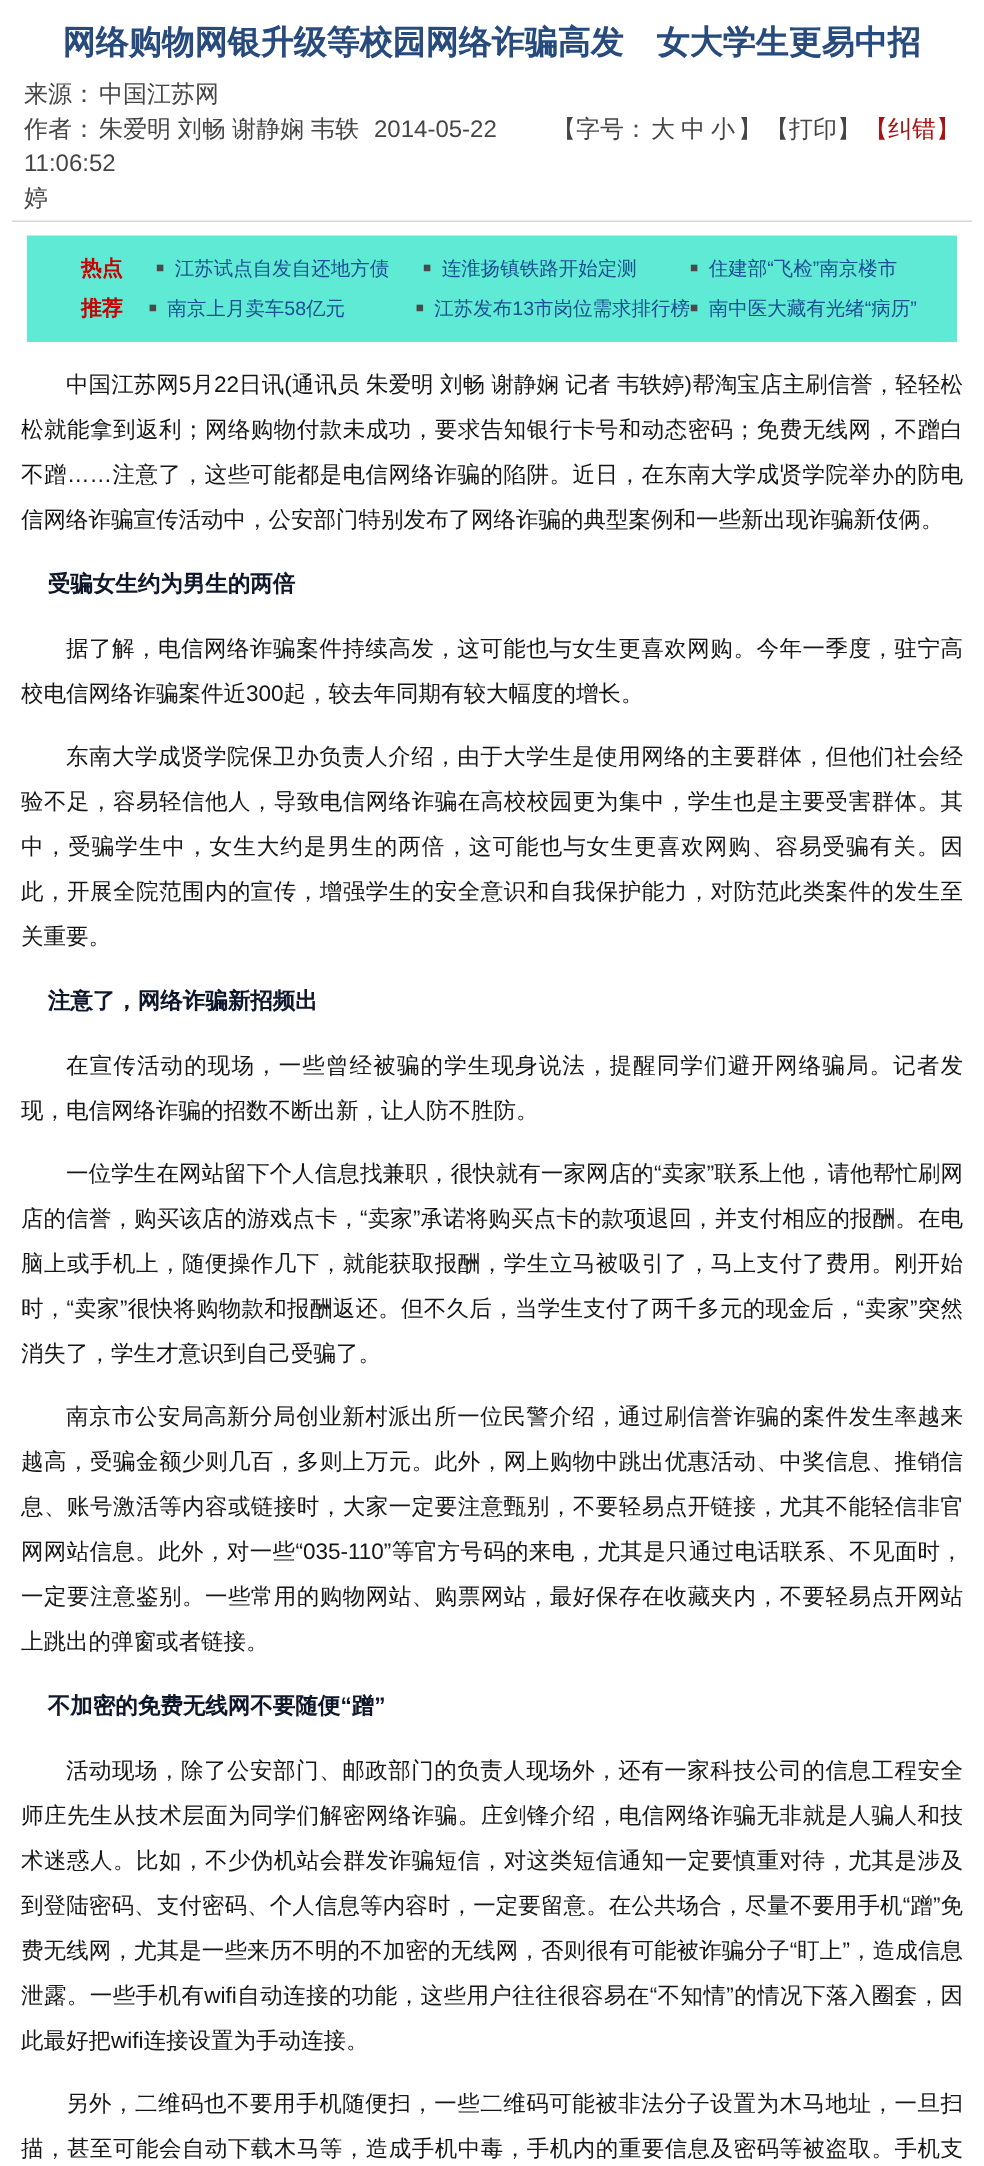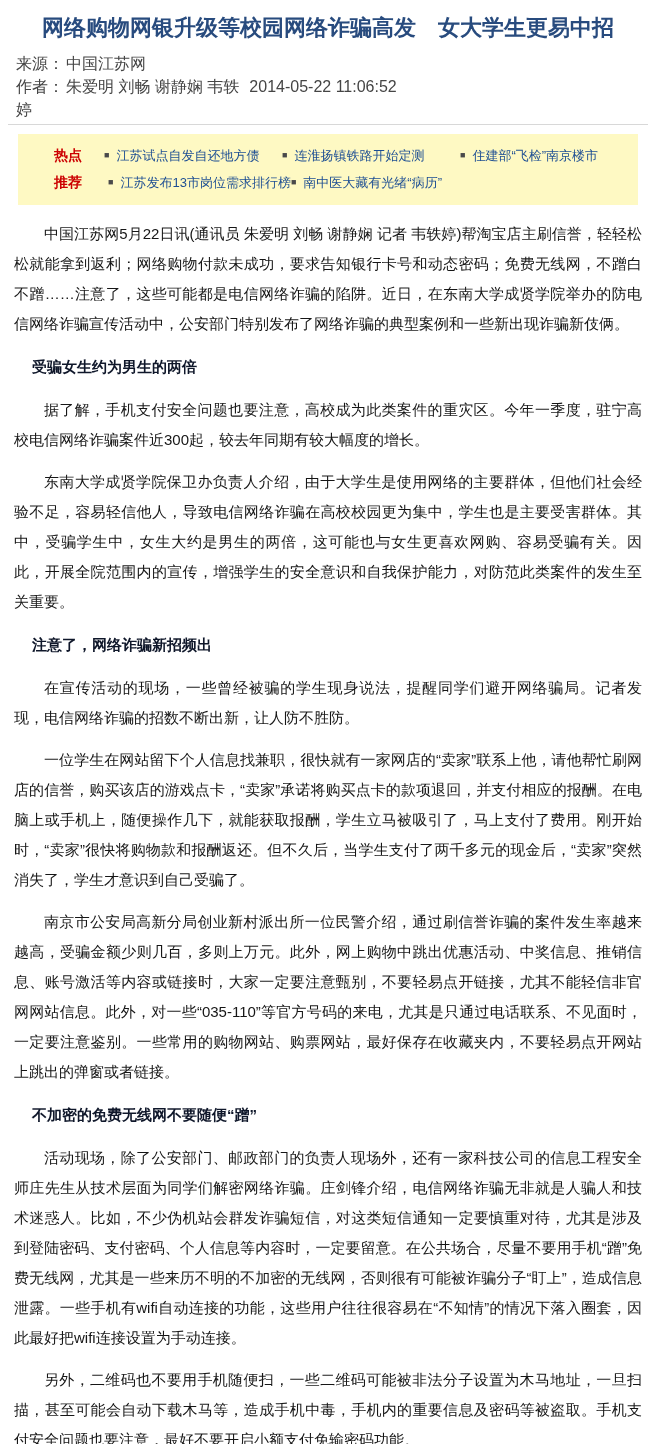--- a/index.html
+++ b/index.html
@@ -16,21 +16,21 @@
   .meta-row{line-height:23px;display:flex;align-items:baseline;}
   .meta-left span{margin-right:2px;}
   .timestamp{margin-left:8px;}
   .tools{margin-left:auto;white-space:nowrap;color:#454545;}
   .tools .sz{margin:0 2px;cursor:pointer;}
   .tools .tool-btn{cursor:pointer;margin-left:2px;}
   .correct{color:#AA1111;}
   .author-overflow{line-height:23px;}
   hr.divider{border:none;border-top:1px solid #D8D8D8;margin:3px 8px 9px;}
   .hotbox{
-    background:#fef9c3;margin:2px 18px 12px;padding:8px 0 9px;
+    background:#5eead4;margin:2px 18px 12px;padding:8px 0 9px;
     font-size:13px;
   }
   .hotrow{display:flex;line-height:27px;align-items:baseline;}
   .hotlabel{color:#CC0000;font-weight:bold;margin-left:36px;width:54px;font-size:14px;}
   .hotitem{flex:0 0 178px;white-space:nowrap;}
   .bullet{color:#4a4a4a;font-size:9px;margin-right:7px;vertical-align:2px;}
   .hotlink{color:#1D4E93;text-decoration:none;cursor:pointer;}
   .article{margin:14px 2px 0;font-size:15px;}
   .para{line-height:30px;text-indent:2em;text-align:justify;margin:12px 12px;color:#161616;}
   .subhead{font-size:15px;line-height:30px;text-indent:2em;margin:13px 0;font-weight:bold;color:#0f172a;}
@@ -46,44 +46,48 @@
   <div class="meta">
     <div class="meta-row">
       <span class="meta-left">
         <span>来源：</span><span>中国江苏网</span>
       </span>
     </div>
     <div class="meta-row">
       <span class="meta-left">
         <span>作者：</span><span>朱爱明 刘畅 谢静娴 韦轶</span><span class="timestamp">2014-05-22 11:06:52</span>
       </span>
+      <span class="tools">
+        <span>【字号：</span><span class="sz">大</span><span class="sz">中</span><span class="sz">小</span><span>】</span><span class="tool-btn">【打印】</span><span class="tool-btn correct">【纠错】</span>
+      </span>
     </div>
     <div class="author-overflow">婷</div>
   </div>
 
   <hr class="divider">
 
   <div class="hotbox">
       <div class="hotrow">
         <span class="hotlabel">热点</span>
         <span class="hotitem"><span class="bullet">■</span><a class="hotlink">江苏试点自发自还地方债</a></span>
         <span class="hotitem"><span class="bullet">■</span><a class="hotlink">连淮扬镇铁路开始定测</a></span>
         <span class="hotitem"><span class="bullet">■</span><a class="hotlink">住建部“飞检”南京楼市</a></span>
       </div>
       <div class="hotrow">
         <span class="hotlabel">推荐</span>
+        <span class="hotitem"><span class="bullet">■</span><a class="hotlink">南京上月卖车58亿元</a></span>
         <span class="hotitem"><span class="bullet">■</span><a class="hotlink">江苏发布13市岗位需求排行榜</a></span>
         <span class="hotitem"><span class="bullet">■</span><a class="hotlink">南中医大藏有光绪“病历”</a></span>
       </div>
     </div>
 
   <div class="article">
       <p class="para">中国江苏网5月22日讯(通讯员 朱爱明 刘畅 谢静娴 记者 韦轶婷)帮淘宝店主刷信誉，轻轻松松就能拿到返利；网络购物付款未成功，要求告知银行卡号和动态密码；免费无线网，不蹭白不蹭……注意了，这些可能都是电信网络诈骗的陷阱。近日，在东南大学成贤学院举办的防电信网络诈骗宣传活动中，公安部门特别发布了网络诈骗的典型案例和一些新出现诈骗新伎俩。</p>
       <h3 class="subhead">受骗女生约为男生的两倍</h3>
-      <p class="para">据了解，手机支付安全问题也要注意，高校成为此类案件的重灾区。今年一季度，驻宁高校电信网络诈骗案件近300起，较去年同期有较大幅度的增长。</p>
+      <p class="para">据了解，电信网络诈骗案件持续高发，这可能也与女生更喜欢网购。今年一季度，驻宁高校电信网络诈骗案件近300起，较去年同期有较大幅度的增长。</p>
       <p class="para">东南大学成贤学院保卫办负责人介绍，由于大学生是使用网络的主要群体，但他们社会经验不足，容易轻信他人，导致电信网络诈骗在高校校园更为集中，学生也是主要受害群体。其中，受骗学生中，女生大约是男生的两倍，这可能也与女生更喜欢网购、容易受骗有关。因此，开展全院范围内的宣传，增强学生的安全意识和自我保护能力，对防范此类案件的发生至关重要。</p>
       <h3 class="subhead">注意了，网络诈骗新招频出</h3>
       <p class="para">在宣传活动的现场，一些曾经被骗的学生现身说法，提醒同学们避开网络骗局。记者发现，电信网络诈骗的招数不断出新，让人防不胜防。</p>
       <p class="para">一位学生在网站留下个人信息找兼职，很快就有一家网店的“卖家”联系上他，请他帮忙刷网店的信誉，购买该店的游戏点卡，“卖家”承诺将购买点卡的款项退回，并支付相应的报酬。在电脑上或手机上，随便操作几下，就能获取报酬，学生立马被吸引了，马上支付了费用。刚开始时，“卖家”很快将购物款和报酬返还。但不久后，当学生支付了两千多元的现金后，“卖家”突然消失了，学生才意识到自己受骗了。</p>
       <p class="para">南京市公安局高新分局创业新村派出所一位民警介绍，通过刷信誉诈骗的案件发生率越来越高，受骗金额少则几百，多则上万元。此外，网上购物中跳出优惠活动、中奖信息、推销信息、账号激活等内容或链接时，大家一定要注意甄别，不要轻易点开链接，尤其不能轻信非官网网站信息。此外，对一些“035-110”等官方号码的来电，尤其是只通过电话联系、不见面时，一定要注意鉴别。一些常用的购物网站、购票网站，最好保存在收藏夹内，不要轻易点开网站上跳出的弹窗或者链接。</p>
       <h3 class="subhead">不加密的免费无线网不要随便“蹭”</h3>
       <p class="para">活动现场，除了公安部门、邮政部门的负责人现场外，还有一家科技公司的信息工程安全师庄先生从技术层面为同学们解密网络诈骗。庄剑锋介绍，电信网络诈骗无非就是人骗人和技术迷惑人。比如，不少伪机站会群发诈骗短信，对这类短信通知一定要慎重对待，尤其是涉及到登陆密码、支付密码、个人信息等内容时，一定要留意。在公共场合，尽量不要用手机“蹭”免费无线网，尤其是一些来历不明的不加密的无线网，否则很有可能被诈骗分子“盯上”，造成信息泄露。一些手机有wifi自动连接的功能，这些用户往往很容易在“不知情”的情况下落入圈套，因此最好把wifi连接设置为手动连接。</p>
       <p class="para">另外，二维码也不要用手机随便扫，一些二维码可能被非法分子设置为木马地址，一旦扫描，甚至可能会自动下载木马等，造成手机中毒，手机内的重要信息及密码等被盗取。手机支付安全问题也要注意，最好不要开启小额支付免输密码功能。</p>
     </div>
 

